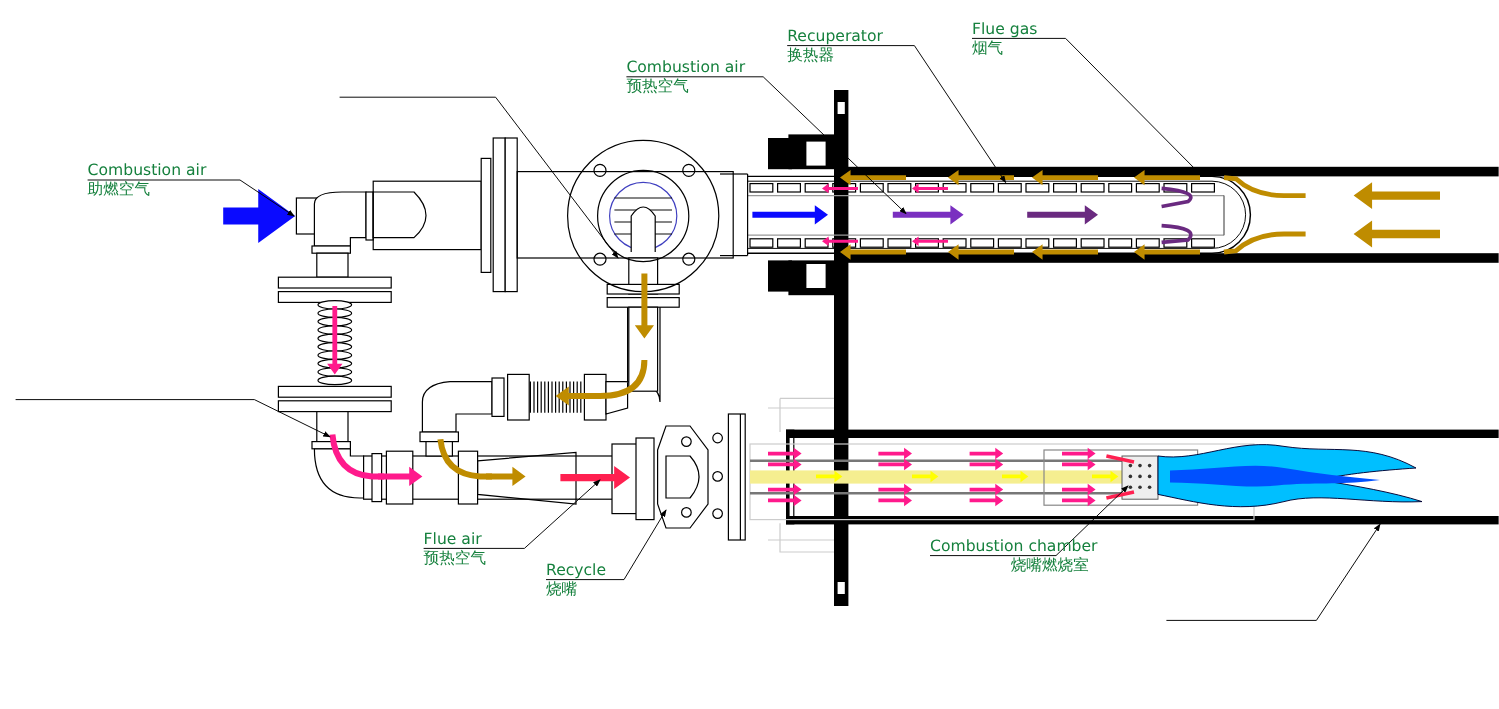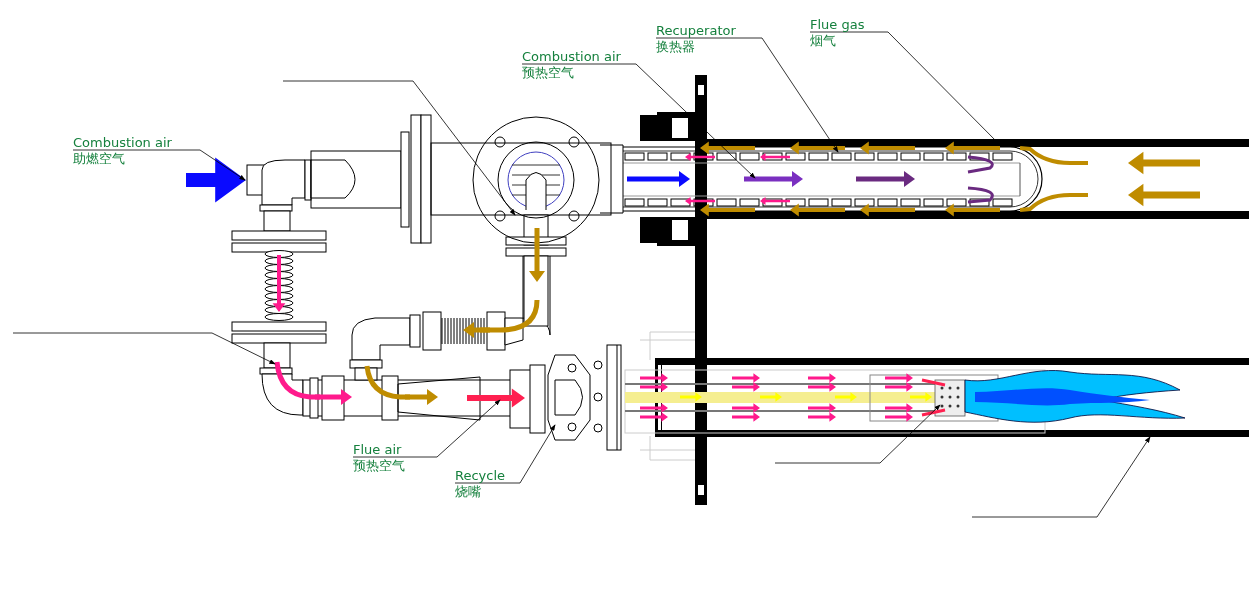--- a/index.html
+++ b/index.html
@@ -311,13 +311,17 @@
   <span class="zh">烟气</span>
 </div>
 <div class="lbl center" style="left:353px;top:442px;">
   <span class="en">Flue air</span>
   <span class="zh">预热空气</span>
 </div>
 <div class="lbl center" style="left:455px;top:468px;">
   <span class="en">Recycle</span>
   <span class="zh">烧嘴</span>
 </div>
+<div class="lbl" style="left:775px;top:448px;">
+  <span class="en">Combustion chamber</span>
+  <span class="zh" style="text-align:center;padding-left:60px;">烧嘴燃烧室</span>
+</div>
 </div>
 
 </body></html>

